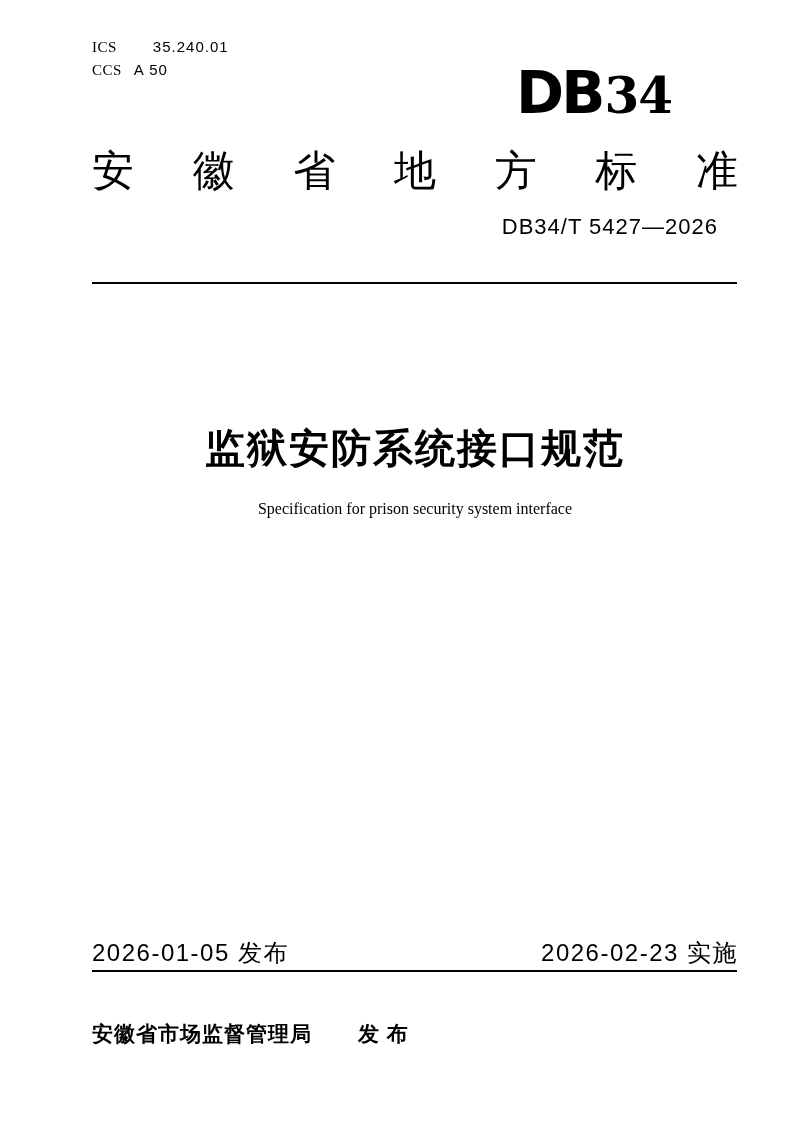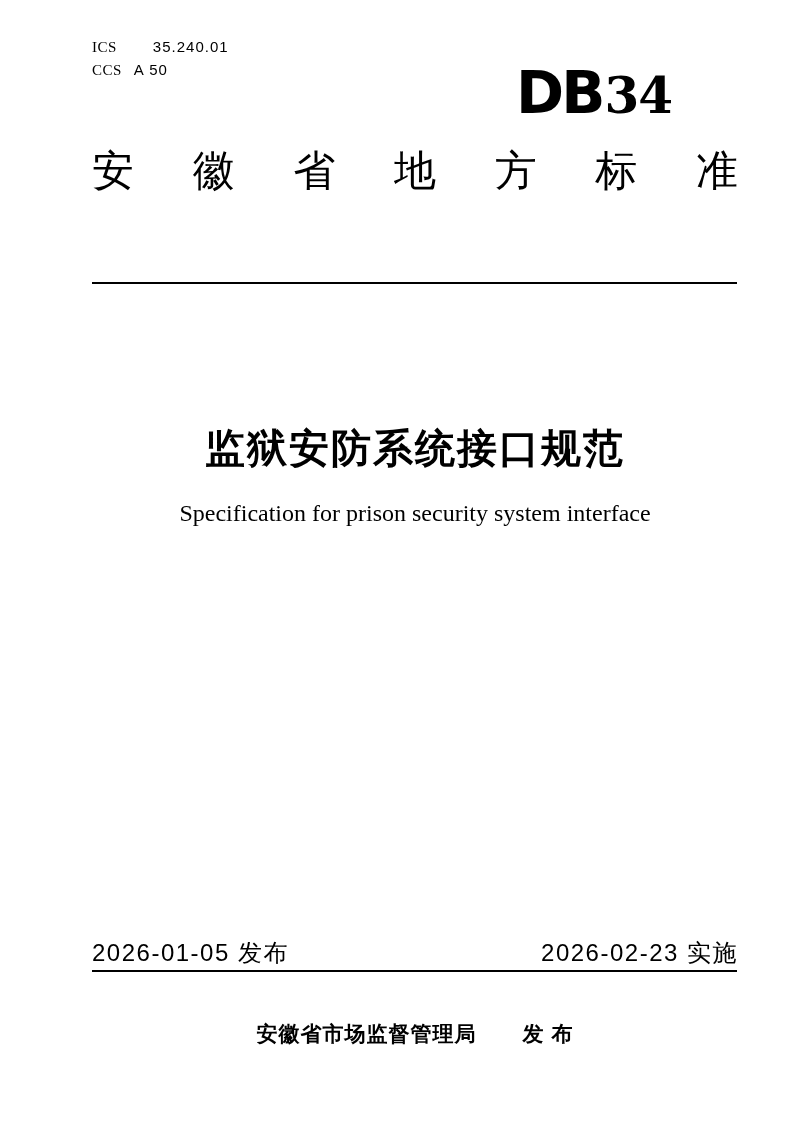--- a/index.html
+++ b/index.html
@@ -106,21 +106,21 @@
     letter-spacing: 2px;
     line-height: 1;
   }
   .doc-subtitle {
     position: absolute;
     top: 501px;
     left: 92px;
     right: 56px;
     text-align: center;
     font-family: "Liberation Serif", serif;
-    font-size: 24px;
+    font-size: 16px;
     line-height: 1;
   }
 
   
   .dates-row {
     position: absolute;
     top: 941px;
     left: 92px;
     right: 56px;
     display: flex;
@@ -131,21 +131,21 @@
     white-space: nowrap;
   }
 
   
   .publisher-row {
     position: absolute;
     top: 1023px;
     left: 92px;
     right: 56px;
     display: flex;
-    justify-content: center;
+    justify-content: flex-start;
     align-items: baseline;
     gap: 46px;
     font-size: 21px;
     font-weight: bold;
     line-height: 1;
     letter-spacing: 1px;
     white-space: nowrap;
   }
 </style>
 </head>
@@ -171,20 +171,21 @@
   <div class="province-row">
     <span>安</span>
     <span>徽</span>
     <span>省</span>
     <span>地</span>
     <span>方</span>
     <span>标</span>
     <span>准</span>
   </div>
 
+  <div class="standard-code">DB34/T 5427—2026</div>
 
   <div class="rule rule-top"></div>
 
   <div class="doc-title">监狱安防系统接口规范</div>
 
   <div class="doc-subtitle">Specification for prison security system interface</div>
 
   <div class="dates-row">
     <span>2026-01-05 发布</span>
     <span>2026-02-23 实施</span>

